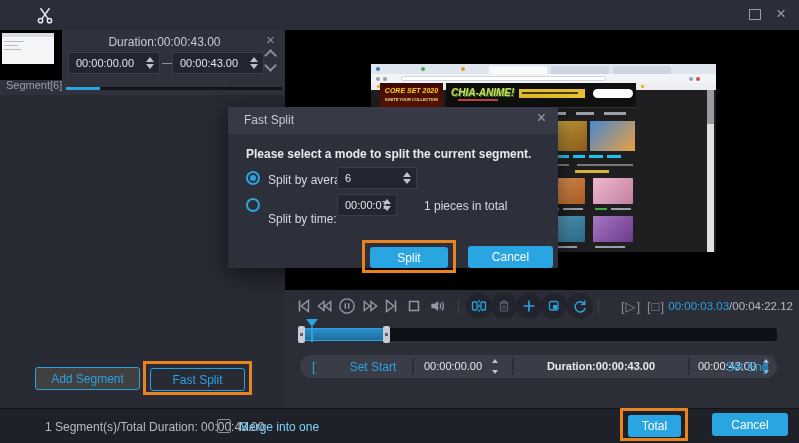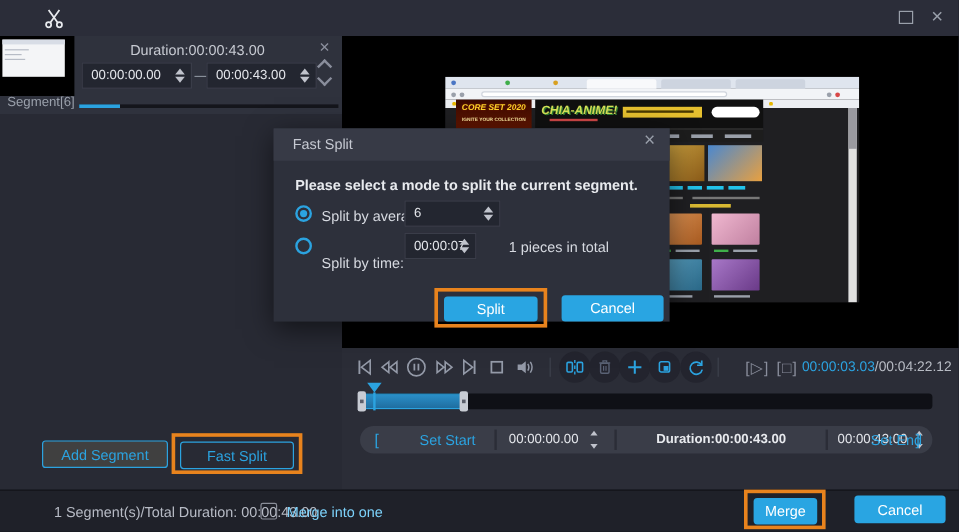--- a/index.html
+++ b/index.html
@@ -391,21 +391,21 @@
   <button class="ghostbtn" style="left:35px;top:367px;width:105px;height:23px;background:#404040;">Add Segment</button>
   <div class="abs hl" style="left:143px;top:361px;width:109px;height:34px;">
     <button class="ghostbtn" style="left:4px;top:4px;width:95px;height:23px;background:#282a34;">Fast Split</button>
   </div>
 
   <div class="statusbar">
     <div class="stattext">1 Segment(s)/Total Duration: 00:00:43.00</div>
     <div class="checkbox"></div>
     <div class="mergelabel">Merge into one</div>
     <div class="abs hl" style="left:620px;top:-1px;width:68px;height:33px;">
-      <button class="solidbtn" style="left:5px;top:4px;width:53px;height:22px;">Merge</button>
+      <button class="solidbtn" style="left:5px;top:4px;width:53px;height:22px;">Total</button>
     </div>
     <button class="solidbtn" style="left:712px;top:4px;width:76px;height:23px;">Cancel</button>
   </div>
 
   <div class="dialog">
     <div class="dlg-head">
       <div class="dlg-title">Fast Split</div>
       <div class="dlg-x">×</div>
     </div>
     <div class="dlg-msg">Please select a mode to split the current segment.</div>

